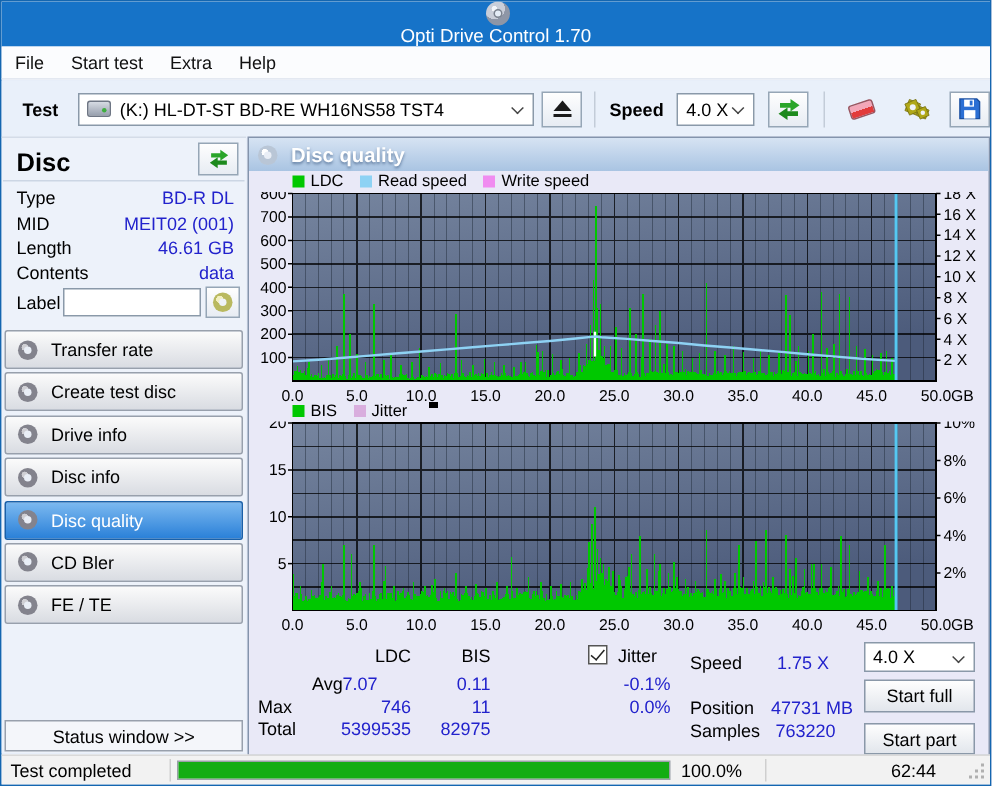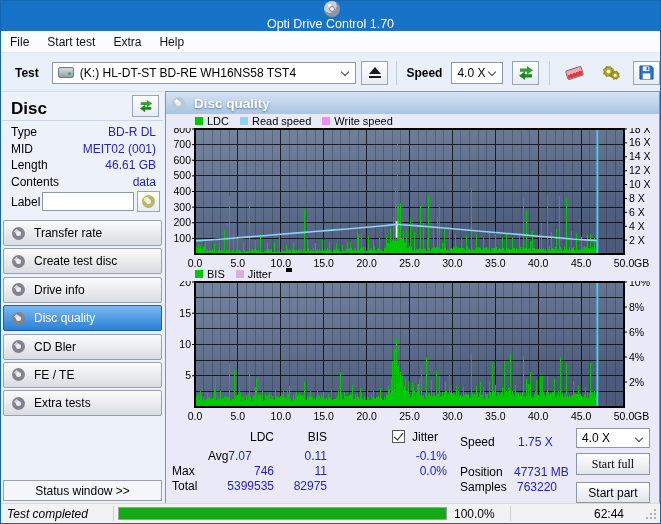--- a/index.html
+++ b/index.html
@@ -72,21 +72,21 @@
   .stv{position:absolute;font-size:12px;color:#2222cc;}
   .col-ldc{left:40px;width:68px;text-align:right;}
   .col-bis{left:118px;width:43px;text-align:right;}
   .col-jit{left:200px;width:81px;text-align:right;}
   .checkbox{position:absolute;left:226px;top:338px;width:13px;height:13px;border:1px solid #555;background:#fff;}
   .checkbox::after{content:"";position:absolute;left:3px;top:0px;width:4px;height:8px;border-right:1.6px solid #222;border-bottom:1.6px solid #222;transform:rotate(40deg);}
   .sel-small{position:absolute;left:410px;top:336px;width:74px;height:20px;}
   .push-btn{position:absolute;left:410px;width:74px;border:1px solid #8a98a8;background:linear-gradient(#fefefe,#e2e6ec);font-size:12px;text-align:center;font-family:"Liberation Sans",sans-serif;color:#000;display:flex;align-items:center;justify-content:center;}
   
   .statusbar{position:absolute;left:0;right:0;bottom:0;height:20px;background:#f2f2f2;border-top:1px solid #d9d9d9;font-size:12px;color:#000;}
-  .sb-status{position:absolute;left:6px;top:3px;font-style:italic;}
+  .sb-status{position:absolute;left:6px;top:3px;}
   .sb-sep{position:absolute;top:2px;bottom:2px;width:1px;background:#cfcfcf;}
   .progress{position:absolute;left:117px;top:3px;width:329px;height:13px;border:1px solid #9aa0a8;background:#fff;}
   .progress-fill{height:100%;background:#13ad13;}
   .sb-pct{position:absolute;left:453px;top:3px;}
   .sb-time{position:absolute;right:36px;top:3px;}
   .grip{position:absolute;right:4px;bottom:4px;width:10px;height:10px;}
   .grip i{position:absolute;width:2px;height:2px;background:#b0b0b0;}
 </style>
 </head>
 <body>
@@ -207,35 +207,35 @@
           <span>Transfer rate</span>
         </div>
         <div class="nav-btn">
           <span class="disc-icon"></span>
           <span>Create test disc</span>
         </div>
         <div class="nav-btn">
           <span class="disc-icon"></span>
           <span>Drive info</span>
         </div>
+        <div class="nav-btn">
+          <span class="disc-icon"></span>
+          <span>Disc info</span>
+        </div>
         <div class="nav-btn selected">
           <span class="disc-icon"></span>
           <span>Disc quality</span>
         </div>
         <div class="nav-btn">
           <span class="disc-icon"></span>
           <span>CD Bler</span>
         </div>
         <div class="nav-btn">
           <span class="disc-icon"></span>
           <span>FE / TE</span>
-        </div>
-        <div class="nav-btn">
-          <span class="disc-icon"></span>
-          <span>Extra tests</span>
         </div>
       </div>
     <button class="status-btn">Status window &gt;&gt;</button>
   </div>
 
   <div class="main-panel">
     <div class="panel-header">
       <span class="disc-icon" style="background:radial-gradient(circle at 35% 35%,#ffffff 0 18%,#b9c6d6 19% 100%);"></span>
       <span>Disc quality</span>
     </div>
@@ -1363,21 +1363,21 @@
     <span class="stv" style="left:352px;top:343px;">1.75 X</span>
     <span class="st" style="left:294px;top:373px;">Position</span>
     <span class="stv" style="left:348px;top:373px;">47731 MB</span>
     <span class="st" style="left:294px;top:388px;">Samples</span>
     <span class="stv" style="left:351px;top:388px;">763220</span>
 
     <div class="combo sel-small">
       <span>4.0 X</span>
       <span class="chev"></span>
     </div>
-    <button class="push-btn" style="top:361px;height:22px;font-family:Liberation Serif, serif;">Start full</button>
+    <button class="push-btn" style="top:361px;height:22px;">Start full</button>
     <button class="push-btn" style="top:390px;height:21px;">Start part</button>
   </div>
 
   <div class="statusbar">
     <span class="sb-status">Test completed</span>
     <div class="sb-sep" style="left:112px;"></div>
     <div class="progress">
       <div class="progress-fill" id="progress-fill" style="width: 100%; background: rgb(19, 173, 19);"></div>
     </div>
     <span class="sb-pct">100.0%</span>

